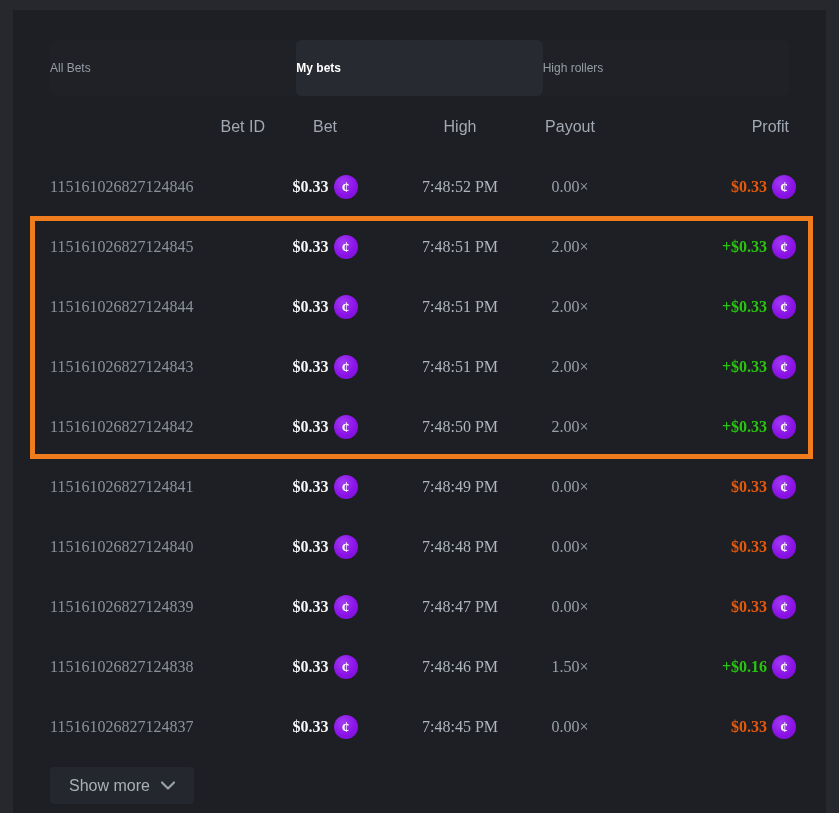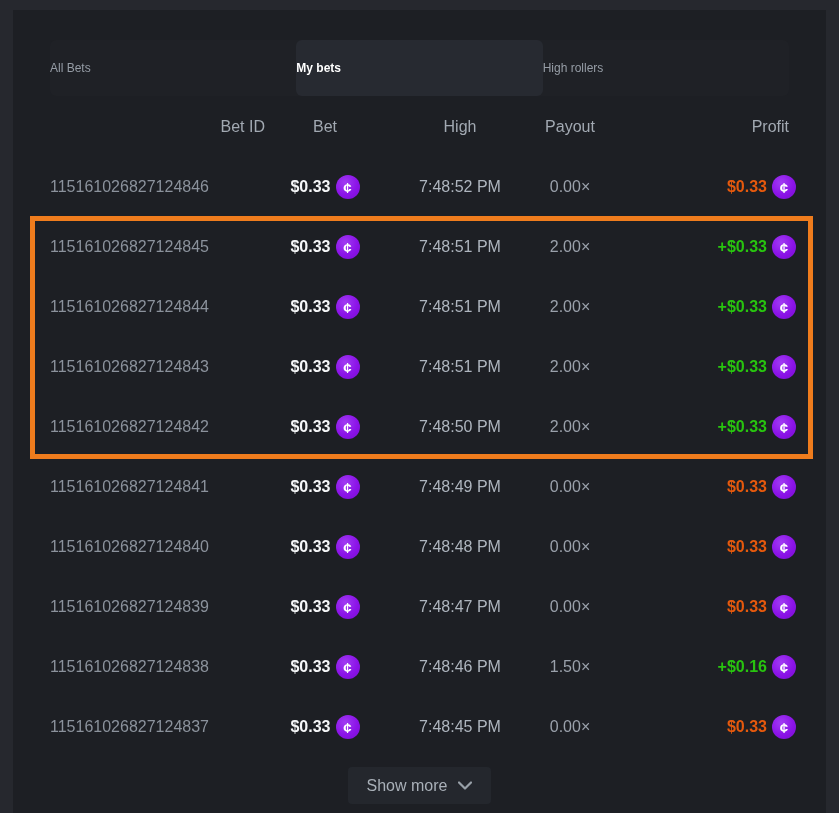--- a/index.html
+++ b/index.html
@@ -43,21 +43,21 @@
     display: grid;
     grid-template-columns: 215px 120px 150px 70px 1fr;
     align-items: center;
   }
   .thead { height: 61px; }
   .th { font-size: 16px; color: #a2a9b2; text-align: right; }
   .th.c { text-align: center; }
   .th.r { text-align: right; }
   
   .rows { position: relative; }
-  .row { height: 60px; cursor: pointer; }
+  .row { height: 60px; cursor: pointer; font-family: Liberation Serif, serif; }
   .cell { font-size: 16px; }
   .cell.id { color: #8b929c; }
   .cell.bet {
     display: flex; justify-content: center; align-items: center; gap: 5px;
     color: #f5f6f8; font-weight: bold;
   }
   .cell.time { text-align: center; color: #aeb5be; }
   .cell.payout { text-align: center; color: #9aa1ab; }
   .cell.profit {
     display: flex; justify-content: flex-end; align-items: center; gap: 5px;
@@ -79,21 +79,21 @@
     position: absolute;
     left: -20px;
     right: -24px;
     top: 59px;
     height: 243px;
     border: 5px solid #ef7c1d;
     pointer-events: none;
     z-index: 5;
   }
   
-  .footer { display: flex; justify-content: center; margin-top: 10px; }
+  .footer { display: flex; margin-top: 10px; }
   .show-more {
     display: inline-flex; align-items: center; gap: 11px;
     height: 37px; padding: 0 19px;
     background: #24272d;
     border: none; border-radius: 4px;
     color: #a9b0b8; font-size: 16px;
     font-family: "Liberation Sans", "DejaVu Sans", sans-serif;
     cursor: pointer;
   }
   .chev { display: inline-flex; }

